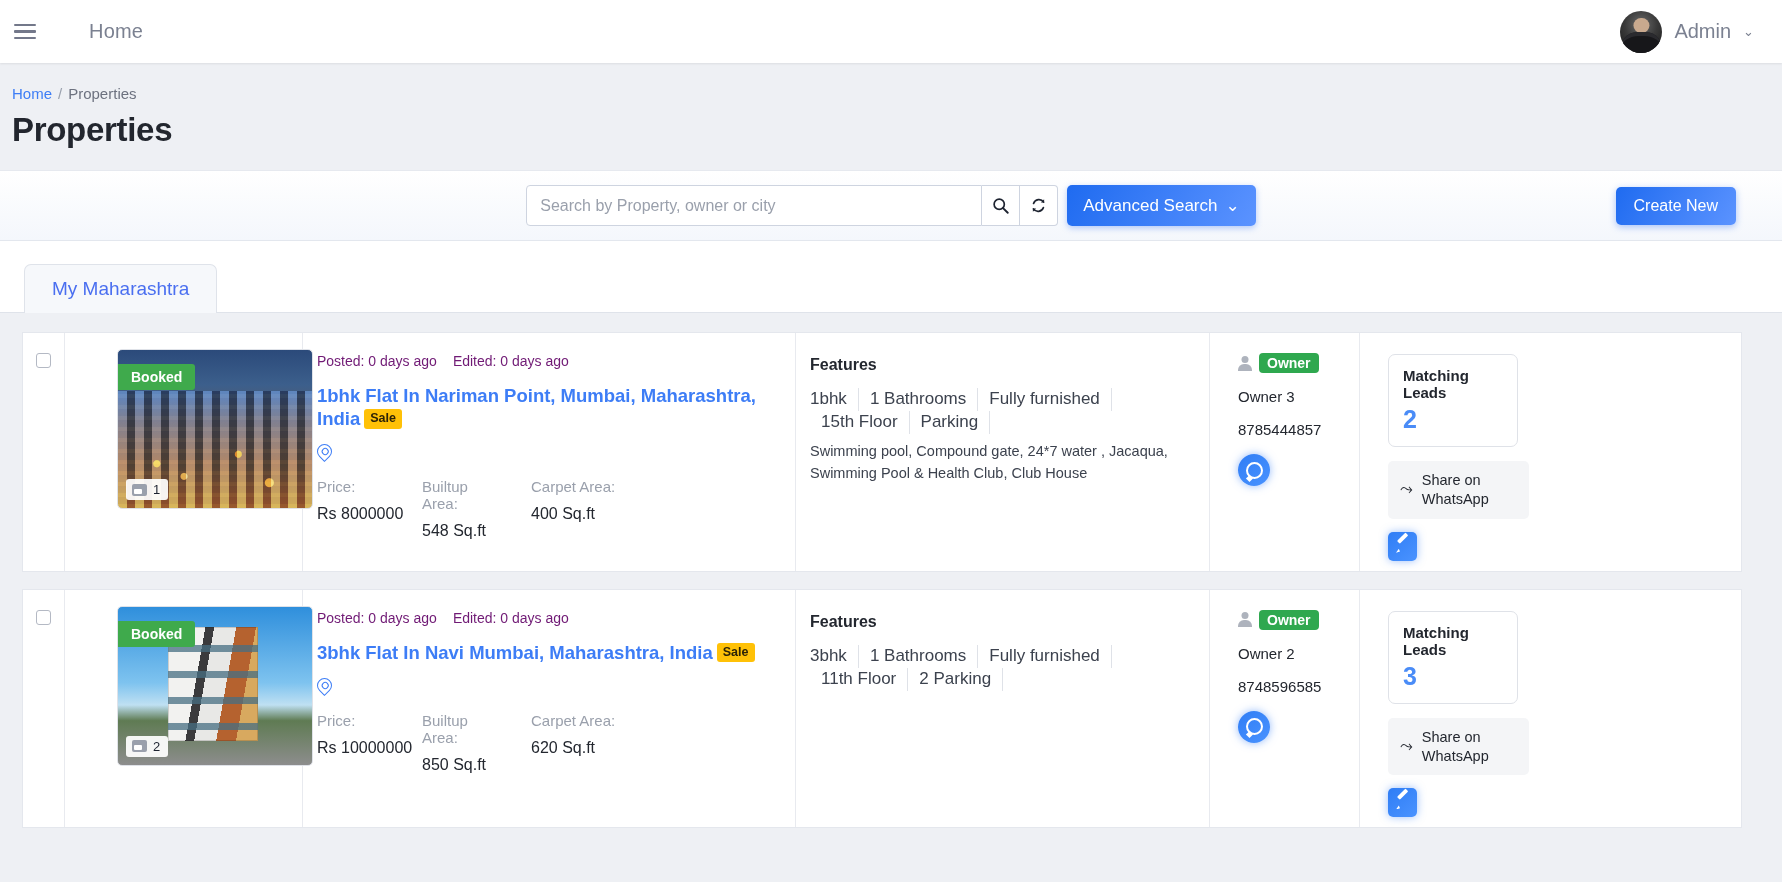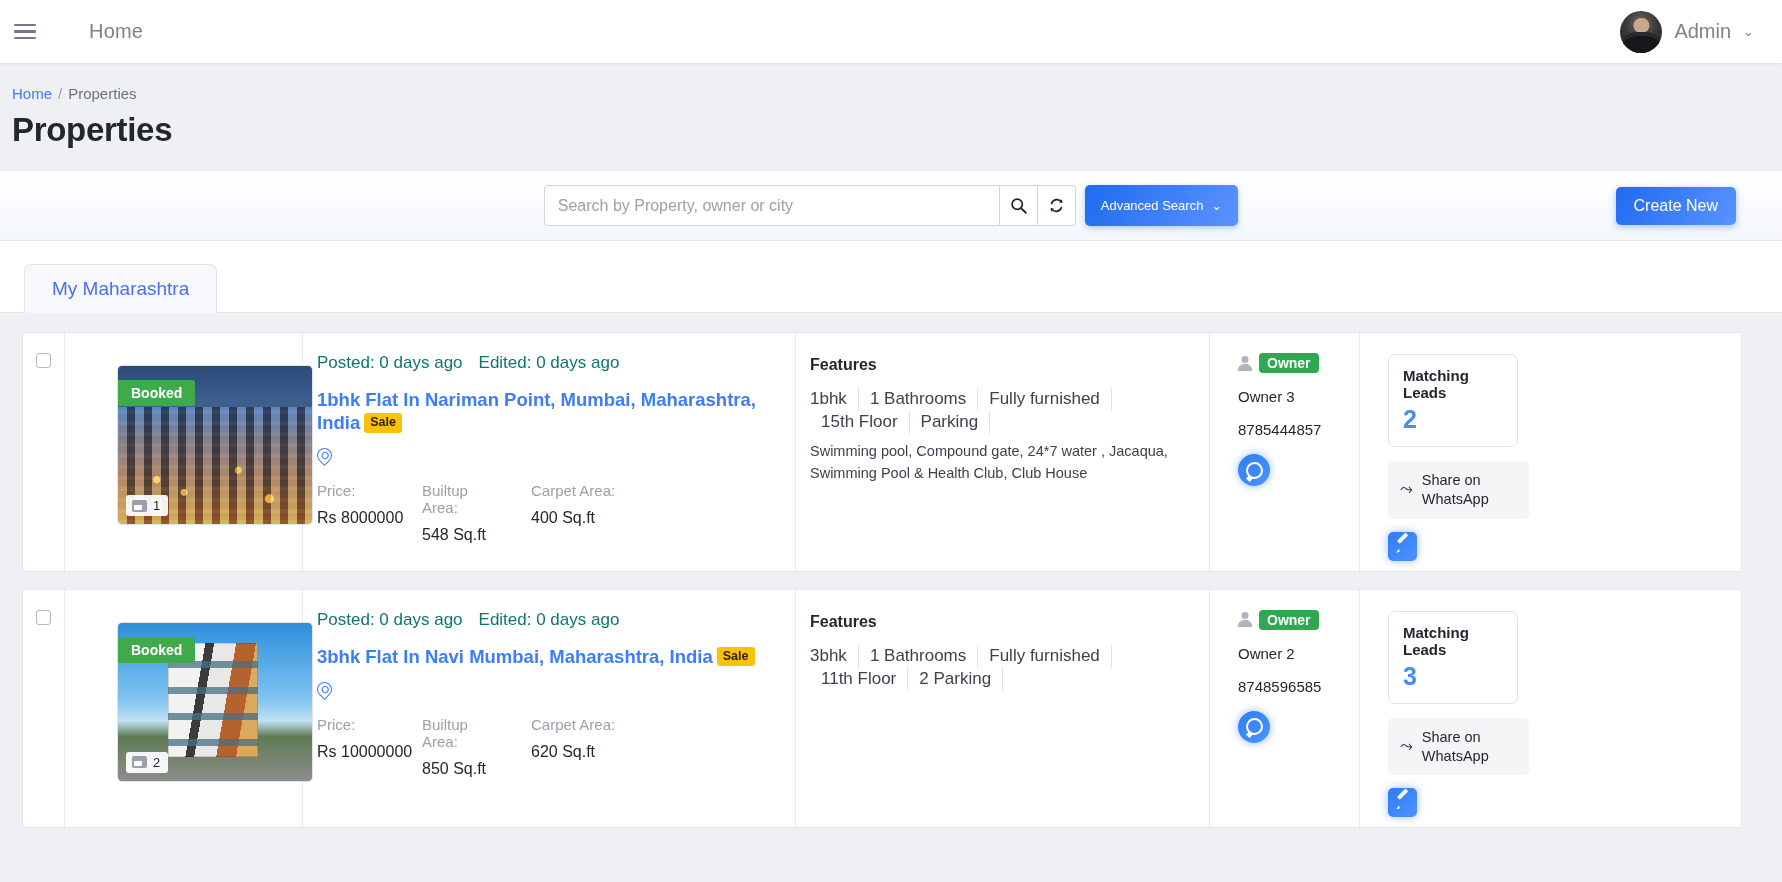--- a/index.html
+++ b/index.html
@@ -61,21 +61,21 @@
   .search-input::placeholder { color: #9aa0ac; }
   .icon-btn {
     width: 38px; height: 41px; background: #fff; border: 1px solid #ced4e0;
     border-left: none; display: flex; align-items: center; justify-content: center;
     cursor: pointer;
   }
   .icon-btn.last { border-radius: 0 4px 4px 0; margin-right: 9px; }
   .adv-btn {
     height: 41px; padding: 0 16px; border: none; border-radius: 5px;
     background: linear-gradient(120deg,#1f6bf0 0%,#5b93ff 100%);
-    color: #fff; font-size: 13px; cursor: pointer; display: flex;
+    color: #fff; font-size: 17px; cursor: pointer; display: flex;
     align-items: center; gap: 8px; box-shadow: 0 2px 6px rgba(47,110,240,.35);
     font-family: "Liberation Sans", sans-serif;
   }
   .create-btn {
     position: absolute; right: 46px; height: 38px; padding: 0 18px;
     border: none; border-radius: 5px; color: #fff; font-size: 16px; cursor: pointer;
     background: linear-gradient(120deg,#1f6bf0 0%,#5b93ff 100%);
     box-shadow: 0 2px 7px rgba(47,110,240,.4);
     font-family: "Liberation Sans", sans-serif;
   }
@@ -91,21 +91,21 @@
 
   
   .list-area { background: #eef0f4; padding: 19px 40px 0 22px; }
   .prop-row {
     background: #fff; border: 1px solid #e4e7ed; display: flex;
     margin-bottom: 17px; min-height: 232px;
   }
   .col { padding: 14px 12px; }
   .col-check { width: 42px; display: flex; justify-content: center; padding-top: 20px; border-right: 1px solid #e8eaef; }
   .cb { width: 15px; height: 15px; border: 1px solid #b4b9c4; border-radius: 3px; background: #fff; cursor: pointer; }
-  .col-img { width: 238px; border-right: 1px solid #e8eaef; padding-top: 32px; padding-left: 52px; }
+  .col-img { width: 238px; border-right: 1px solid #e8eaef; padding-top: 16px; padding-left: 52px; }
   .thumb {
     width: 196px; height: 160px; border-radius: 5px; position: relative;
     overflow: hidden; border: 1px solid #dfe2e8;
   }
   .thumb.city {
     background:
       radial-gradient(circle at 20% 72%, rgba(255,196,70,.85) 0 3px, transparent 4px),
       radial-gradient(circle at 34% 80%, rgba(255,214,120,.8) 0 3px, transparent 4px),
       radial-gradient(circle at 62% 66%, rgba(255,186,60,.8) 0 3px, transparent 4px),
       radial-gradient(circle at 78% 84%, rgba(255,205,90,.85) 0 4px, transparent 5px),
@@ -139,21 +139,21 @@
   .img-count {
     position: absolute; left: 8px; bottom: 8px; background: rgba(255,255,255,.93);
     border-radius: 3px; padding: 3px 8px 3px 6px; display: flex; align-items: center;
     gap: 6px; font-size: 13px; color: #1d2330; z-index: 3;
   }
   .ph-ic { width: 15px; height: 12px; background: #9aa0ac; border-radius: 2px; position: relative; }
   .ph-ic::after { content:""; position:absolute; left:2px; bottom:2px; width:8px; height:5px;
                   background:#fff; border-radius:1px; }
 
   .col-detail { width: 493px; border-right: 1px solid #e8eaef; padding: 20px 18px 10px 14px; }
-  .meta { font-size: 17px; color: #0f766e; }
+  .meta { font-size: 14px; color: #701a75; }
   .meta span { margin-right: 16px; }
   .prop-title {
     font-size: 18.5px; font-weight: 700; color: #3d7df6; margin-top: 15px;
     line-height: 1.25; cursor: pointer;
   }
   .sale-tag {
     display: inline-block; background: #ffc107; color: #2d2307; font-size: 12.5px;
     font-weight: 700; border-radius: 3px; padding: 2px 6px; vertical-align: 3px;
     margin-left: 4px;
   }

